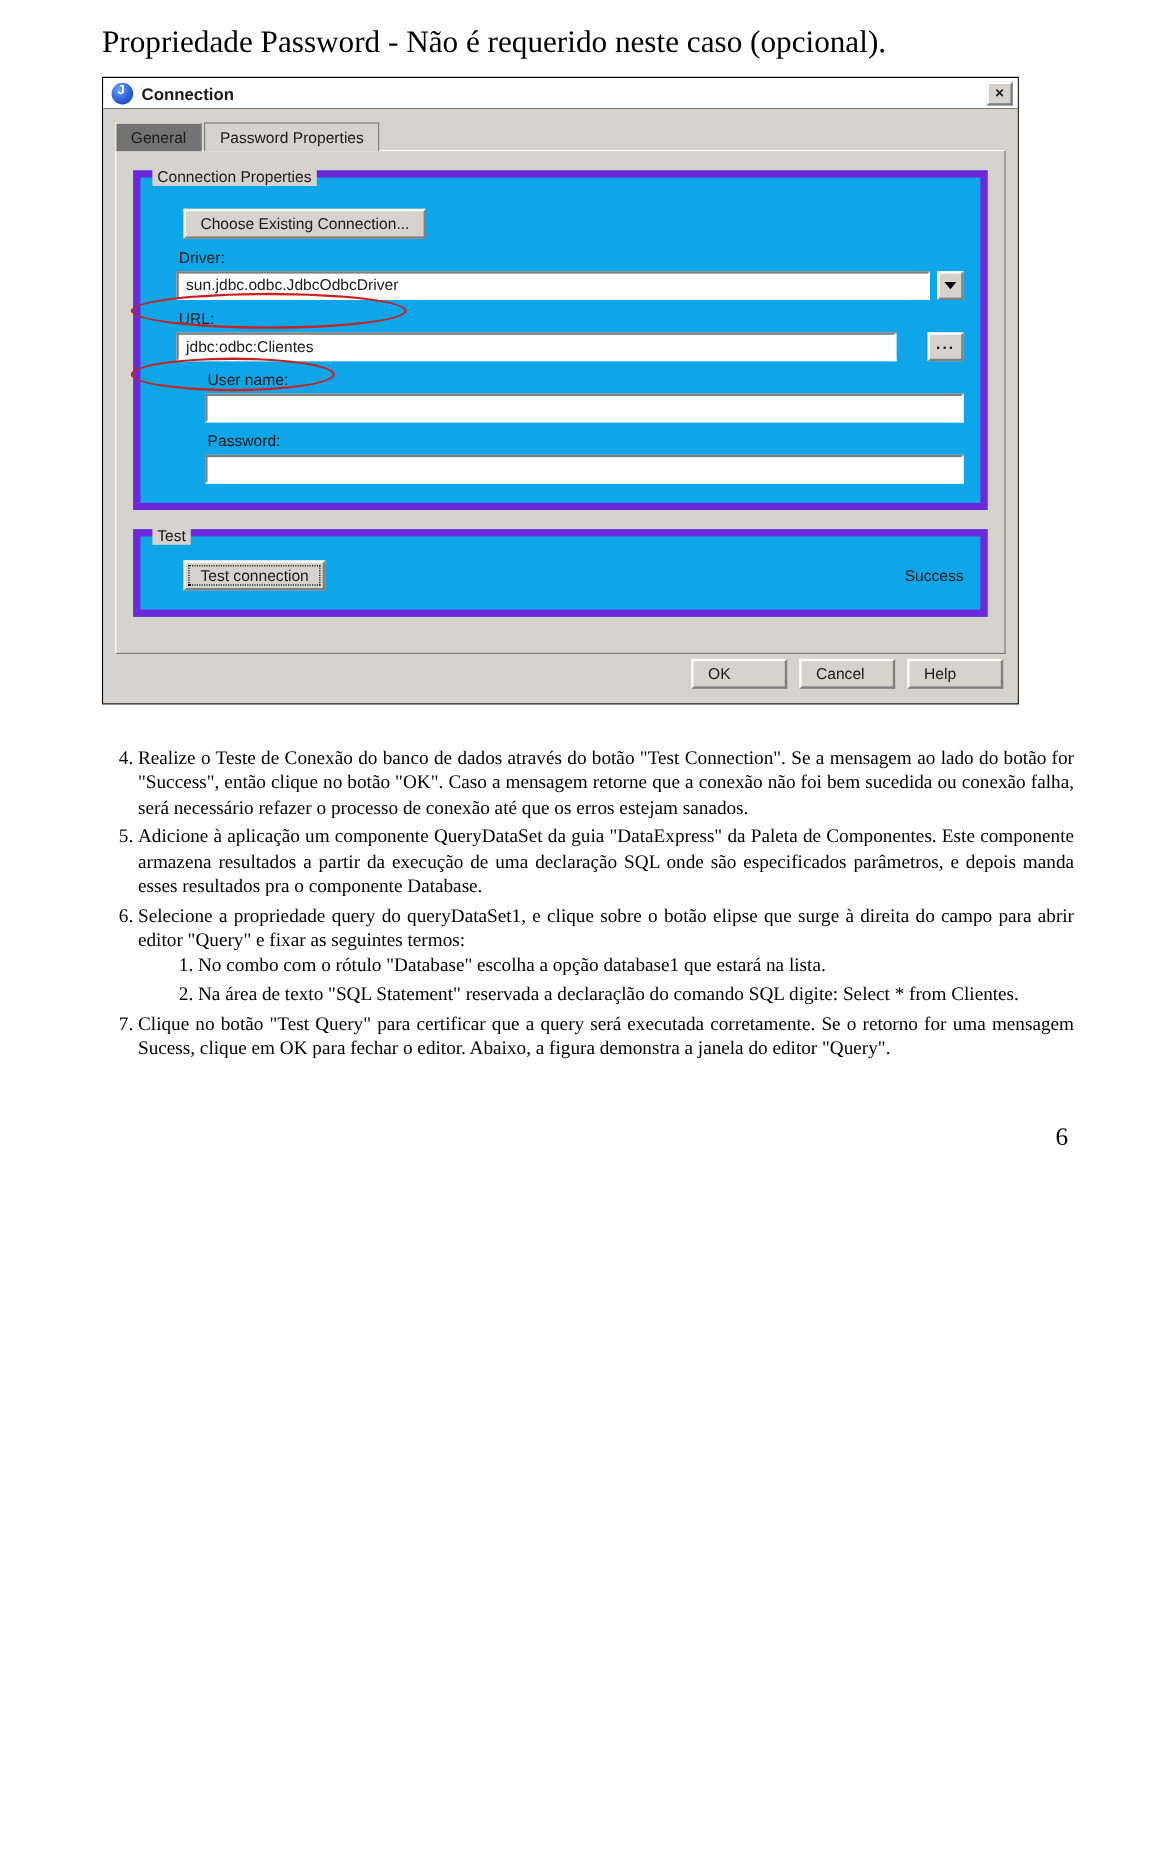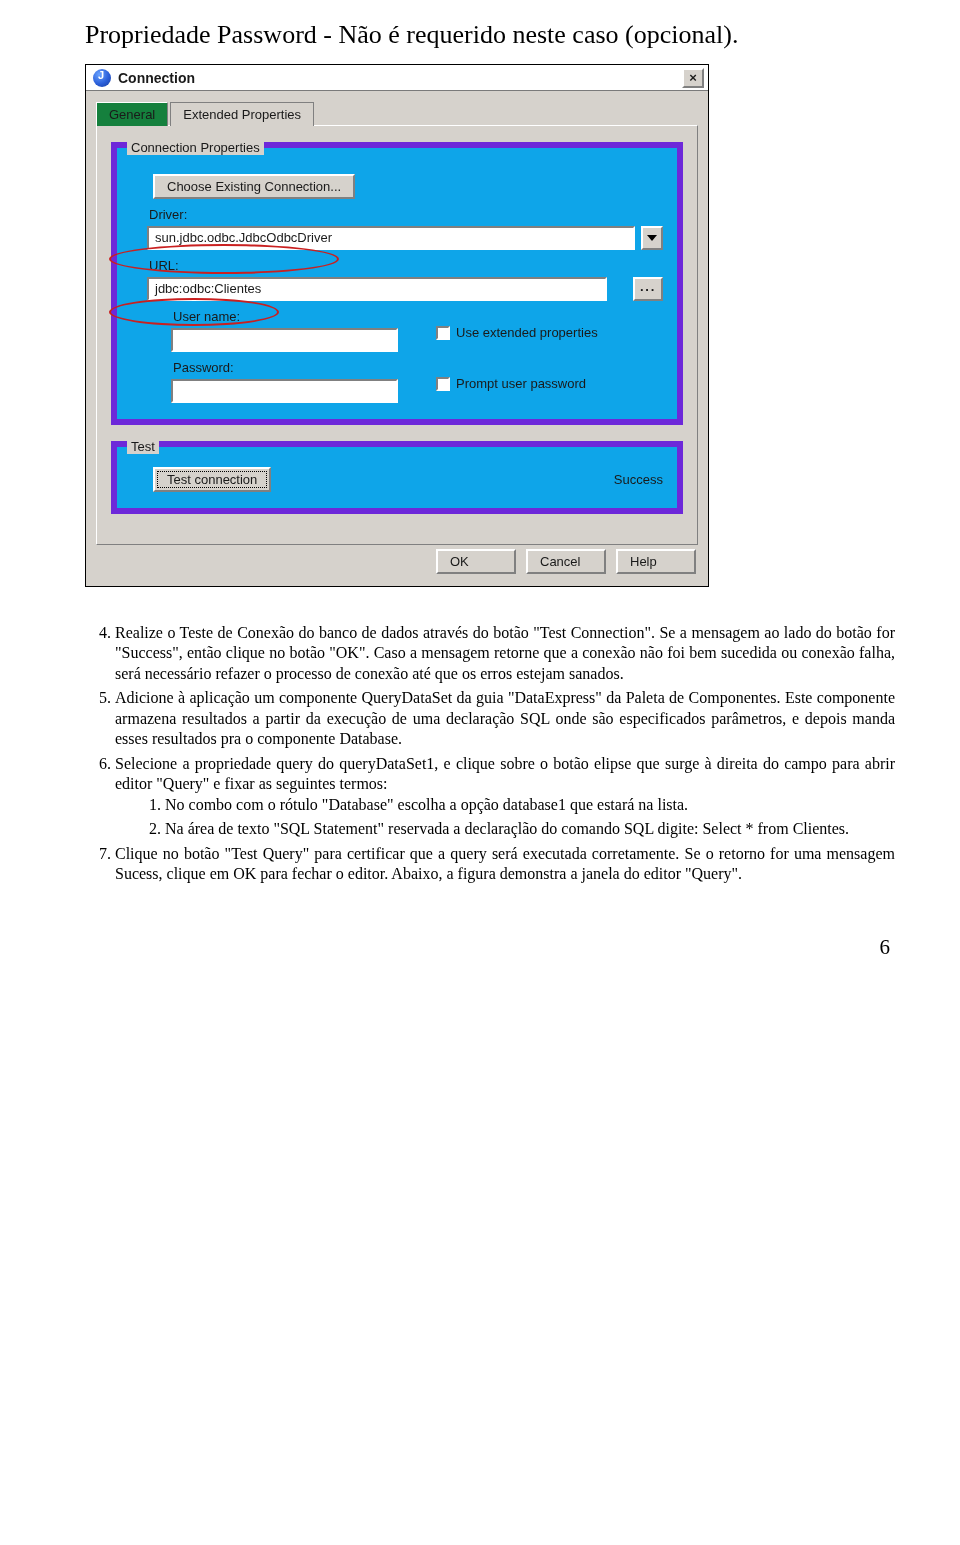--- a/index.html
+++ b/index.html
@@ -13,21 +13,21 @@
   }
   .page {
     padding: 20px 65px 40px 85px;
   }
   .intro {
     font-size: 26px;
     margin-bottom: 14px;
   }
   
   .dialog-outer {
-    width: 624px;
+    width: 764px;
     background: #d6d2cc;
     border: 1px solid #000;
     font-family: Tahoma, Verdana, Arial, sans-serif;
     font-size: 13px;
     color: #1a1a1a;
     margin-bottom: 26px;
   }
   .titlebar {
     display: flex;
     align-items: center;
@@ -81,21 +81,21 @@
     padding: 4px 12px 4px 12px;
     font-size: 13px;
     margin-right: 2px;
     position: relative;
     top: 1px;
   }
   .tab.active {
     border-top: 1px solid #fff;
     border-left: 1px solid #fff;
     border-right: 1px solid #808080;
-    background: #15803d;
+    background: #737373;
     z-index:1;
   }
   .tab-panel {
     border-top:1px solid #fff;
     border-left:1px solid #fff;
     border-right:1px solid #808080;
     border-bottom:1px solid #808080;
     padding: 16px 14px 14px 14px;
     background:#d6d2cc;
   }
@@ -224,21 +224,21 @@
           <span class="circle"></span>
         </span>
       <span class="title-text">Connection</span>
       <span class="close-btn">×</span>
     </div>
 
     <div class="dialog-body">
 
       <div class="tabstrip">
         <div class="tab active">General</div>
-        <div class="tab">Extended Properties</div>
+        <div class="tab">Password Properties</div>
       </div>
 
       <div class="tab-panel">
 
         <div class="groupbox annot-wrap">
           <span class="legend">Connection Properties</span>
 
           <div style="margin:6px 0 6px 6px;">
             <span class="btn">Choose Existing Connection...</span>
           </div>
@@ -259,38 +259,26 @@
             <div class="textfield" style="margin-right:20px;">jdbc:odbc:Clientes</div>
             <div class="browse-btn">···</div>
           </div>
           <span class="ellipse" style="left:-8px; top:150px; width:170px; height:28px;"></span>
 
           <div class="twocol">
             <div class="col">
               <span class="label">User name:</span>
               <div class="textfield"></div>
             </div>
-            <div class="col">
-              <div class="checkbox-row">
-                <span class="chkbox"></span>
-                <span>Use extended properties</span>
-              </div>
-            </div>
           </div>
 
           <div class="twocol">
             <div class="col">
               <span class="label">Password:</span>
               <div class="textfield"></div>
-            </div>
-            <div class="col">
-              <div class="checkbox-row">
-                <span class="chkbox"></span>
-                <span>Prompt user password</span>
-              </div>
             </div>
           </div>
         </div>
 
         <div class="groupbox">
           <span class="legend">Test</span>
           <div class="test-flex">
             <span class="btn focus" style="margin-left:6px;">Test connection</span>
             <span class="status">Success</span>
           </div>

